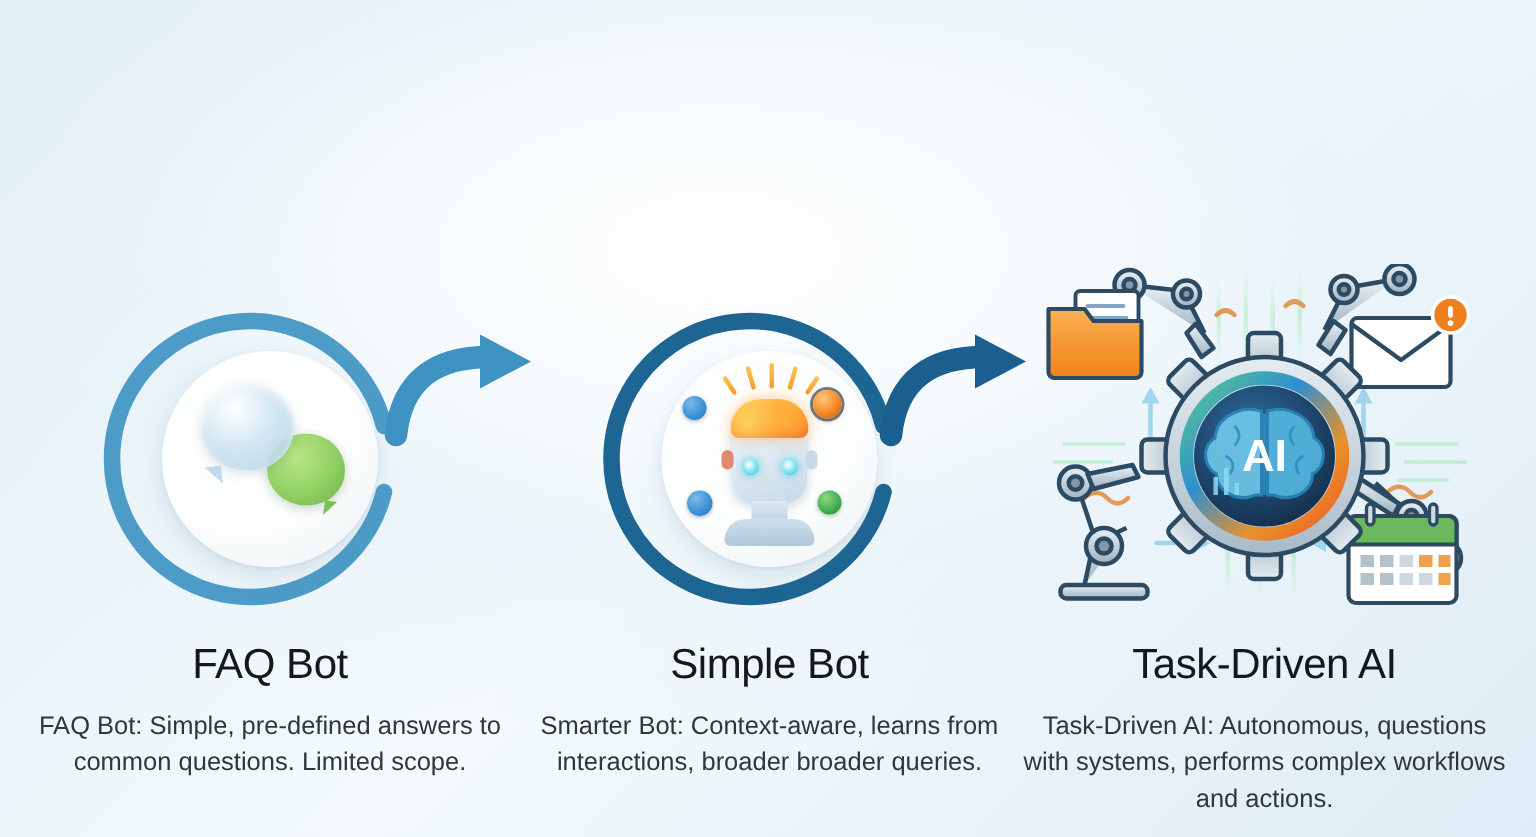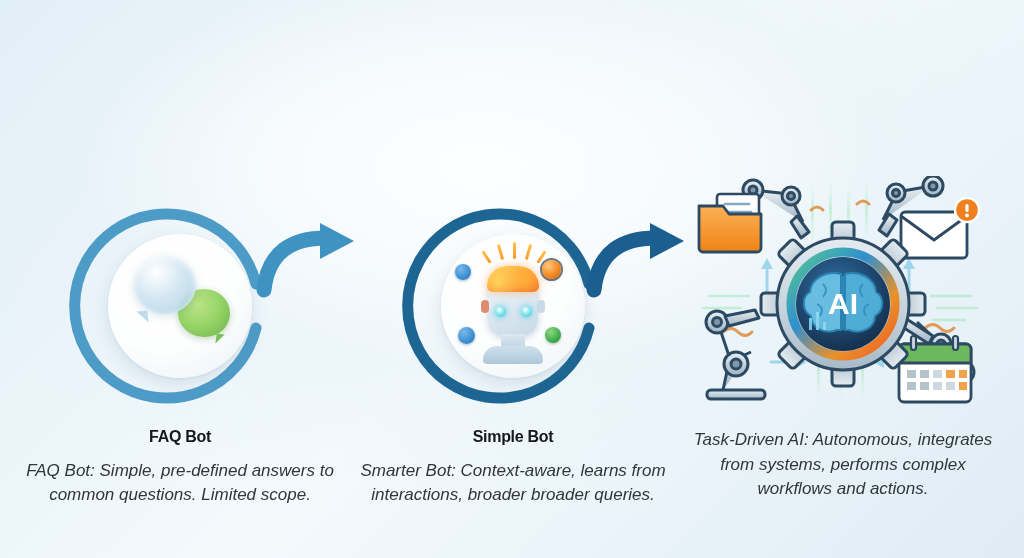--- a/index.html
+++ b/index.html
@@ -204,32 +204,31 @@
   
   .caption {
     position: absolute;
     top: 392px;
     left: 50%;
     transform: translateX(-50%);
     width: 310px;
   }
   .stage-title {
     margin: 0 0 13px 0;
-    font-size: 16px;
-    font-weight: bold;
+    font-size: 28px;
+    font-weight: normal;
     color: #14181c;
     letter-spacing: -0.3px;
     line-height: 1.1;
   }
   .stage-desc {
     margin: 0;
     font-size: 17px;
     line-height: 1.45;
     color: #30363c;
-    font-style: italic;
   }
   .stage-3 .caption { width: 322px; }
 </style>
 </head>
 <body>
 
 <div id="infographic">
 
   <div class="stage stage-1">
 
@@ -487,17 +486,18 @@
           <g fill="#8fd9f2" opacity="0.85">
             <rect x="-34" y="14" width="3" height="12"></rect>
             <rect x="-27" y="8" width="3" height="18"></rect>
             <rect x="-20" y="18" width="3" height="8"></rect>
           </g>
         </g>
       </svg>
     </div>
 
     <div class="caption">
-      <p class="stage-desc">Task-Driven AI: Autonomous, integrates from systems, performs complex workflows and actions.</p>
+      <h2 class="stage-title">Task-Driven AI</h2>
+      <p class="stage-desc">Task-Driven AI: Autonomous, questions with systems, performs complex workflows and actions.</p>
     </div>
   </div>
 
 </div>
 
 </body></html>

